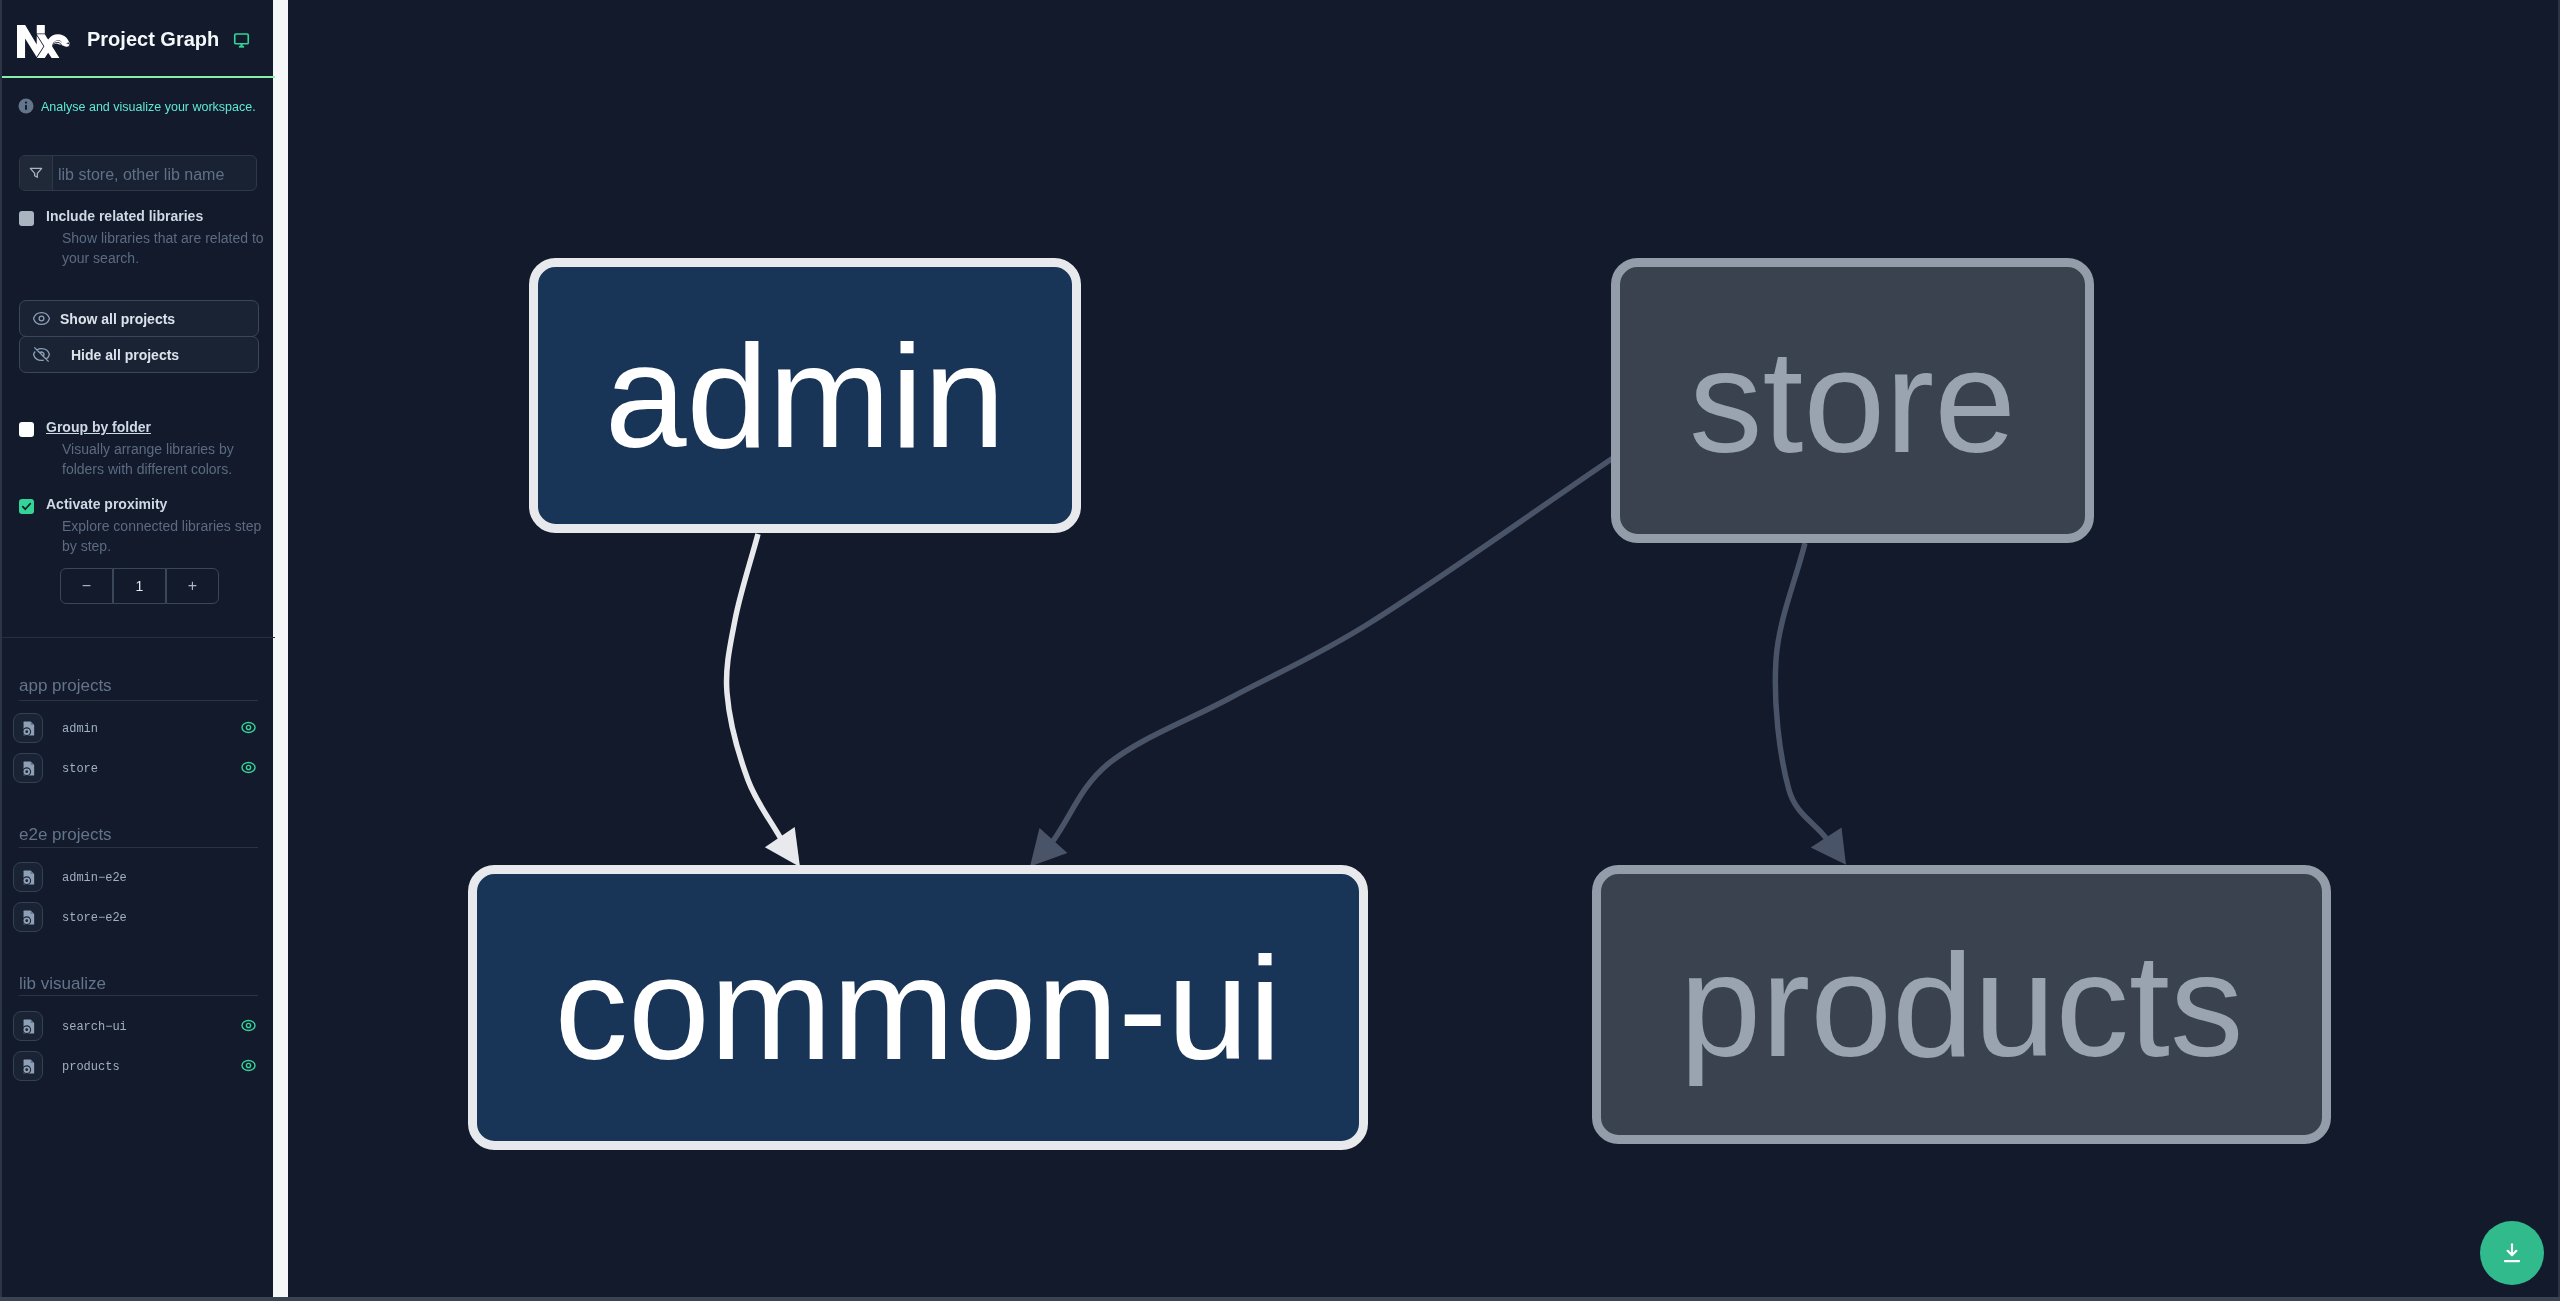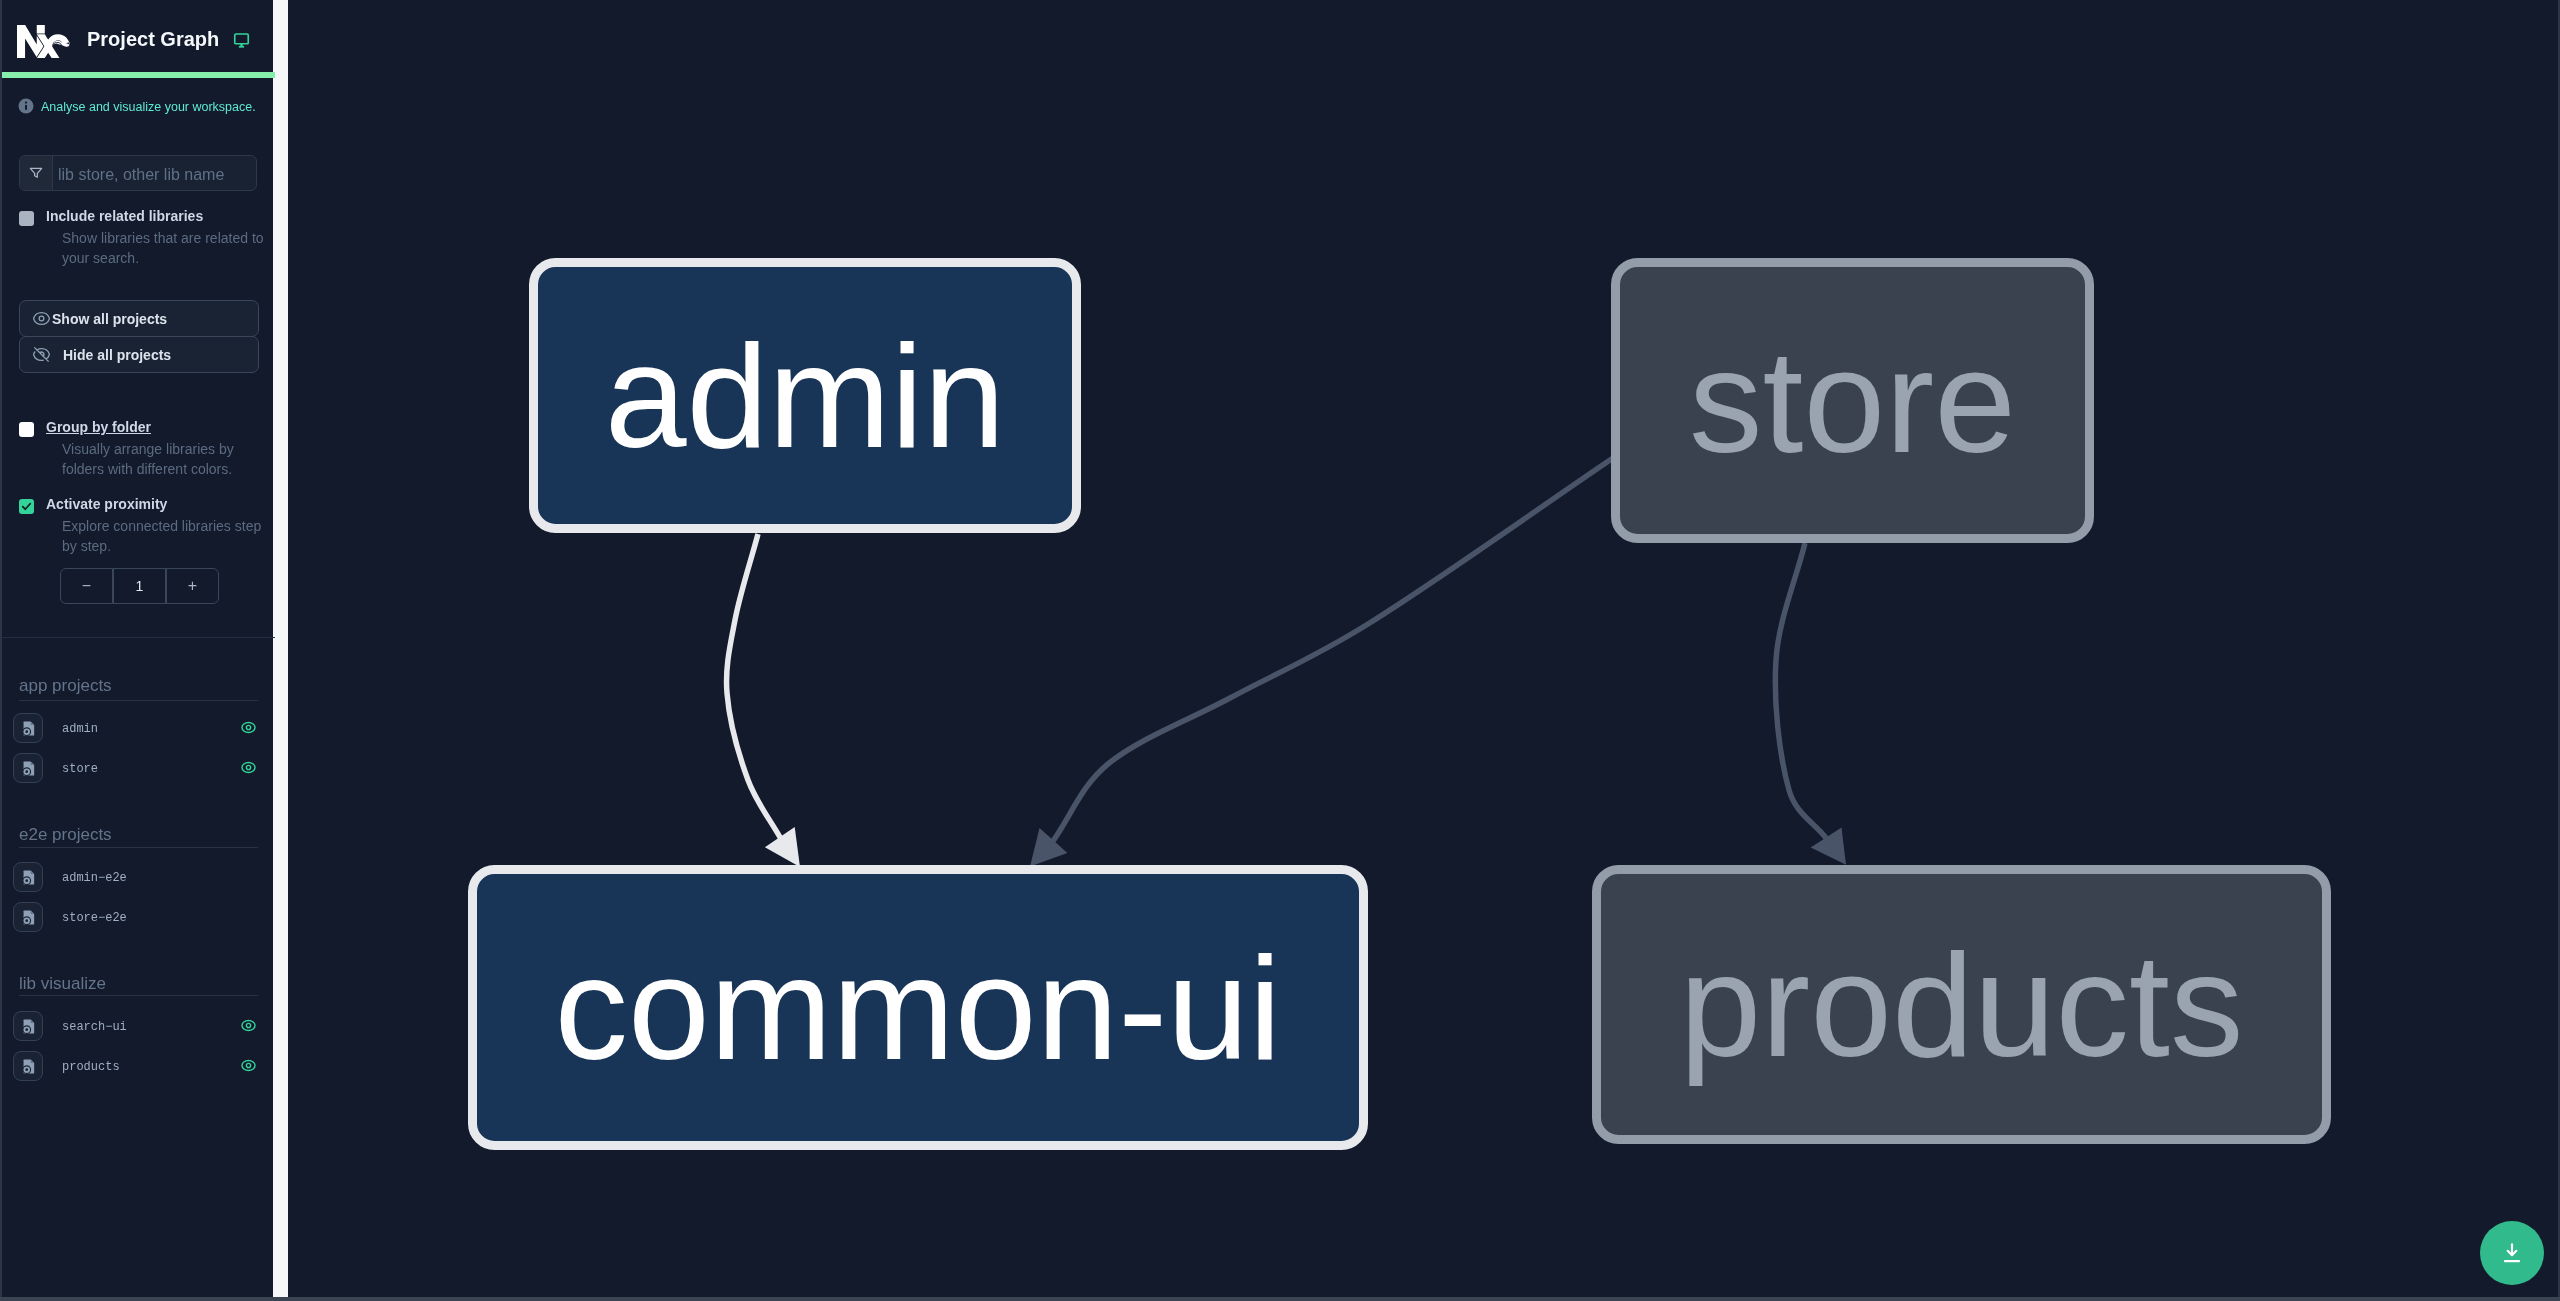--- a/index.html
+++ b/index.html
@@ -4,39 +4,39 @@
 <style>
   * { margin:0; padding:0; box-sizing:border-box; }
   html,body { width:2560px; height:1301px; overflow:hidden; background:#121a2b; font-family:"Liberation Sans", sans-serif; }
   .sidebar { position:absolute; left:0; top:0; width:273px; height:1301px; background:#121a2b; border-left:2px solid #2c3546; }
   .gutter { position:absolute; left:273px; top:0; width:15px; height:1301px; background:#f4f6f8; }
   .canvas { position:absolute; left:288px; top:0; width:2272px; height:1301px; background:#121a2b; }
   .bottombar { position:absolute; left:0; bottom:0; width:2560px; height:4px; background:#3a4352; z-index:50; }
   .rightedge { position:absolute; right:0; top:0; width:2px; height:1301px; background:#2c3546; z-index:49; }
 
   
-  .hdr { position:absolute; left:0; top:0; width:273px; height:78px; border-bottom:6px solid #86efac; }
+  .hdr { position:absolute; left:0; top:0; width:273px; height:78px; border-bottom:2px solid #86efac; }
   .nxlogo { position:absolute; left:15px; top:15px; }
   .hdr-title { position:absolute; left:85px; top:0; height:78px; line-height:78px; color:#f5f8fb; font-size:20px; font-weight:700; }
   .mon { position:absolute; left:230px; top:31px; }
 
   .info-ic { position:absolute; left:16px; top:98px; }
   .info-tx { position:absolute; left:39px; top:100px; font-size:12.5px; color:#5eead4; }
 
   .search { position:absolute; left:17px; top:155px; width:238px; height:36px; background:#192233; border:1px solid #2e3849; border-radius:6px; display:flex; align-items:center; }
   .search .icell { width:33px; height:100%; display:flex; align-items:center; justify-content:center; border-right:1px solid #2e3849; background:#1f2938; border-radius:6px 0 0 6px; }
   .search .ph { padding-left:5px; padding-top:3px; font-size:16px; color:#5f7087; }
 
   .cb { position:absolute; width:15px; height:15px; border-radius:3px; }
   .cb-label { position:absolute; left:44px; font-size:14px; font-weight:600; color:#cfd9e5; }
   .cb-desc { position:absolute; left:60px; font-size:14px; color:#5b6b82; line-height:19.5px; }
 
   .btn { position:absolute; left:17px; width:240px; height:37px; background:#1a2334; border:1px solid #3a4659; border-radius:7px; display:flex; align-items:center; }
   .btn svg { margin-left:12px; }
-  .btn span { margin-left:1px; font-size:14px; font-weight:600; color:#dce3ec; }
+  .btn span { margin-left:9px; font-size:14px; font-weight:600; color:#dce3ec; }
 
   .stepper { position:absolute; left:58px; top:568px; width:159px; height:36px; display:flex; }
   .stepper div { width:53px; height:36px; border:1px solid #3a4659; display:flex; align-items:center; justify-content:center; }
   .st-minus { border-radius:6px 0 0 6px; color:#aab6c6; font-size:16px; }
   .st-num { border-left:none; border-right:none; color:#e3e9f0; font-size:14px; }
   .st-plus { border-radius:0 6px 6px 0; color:#aab6c6; font-size:16px; }
 
   .div-full { position:absolute; left:0; width:273px; height:1px; background:#232e40; }
   .sec-h { position:absolute; left:17px; font-size:17px; color:#64748b; }
   .sec-line { position:absolute; left:17px; width:239px; height:1px; background:#283344; }

